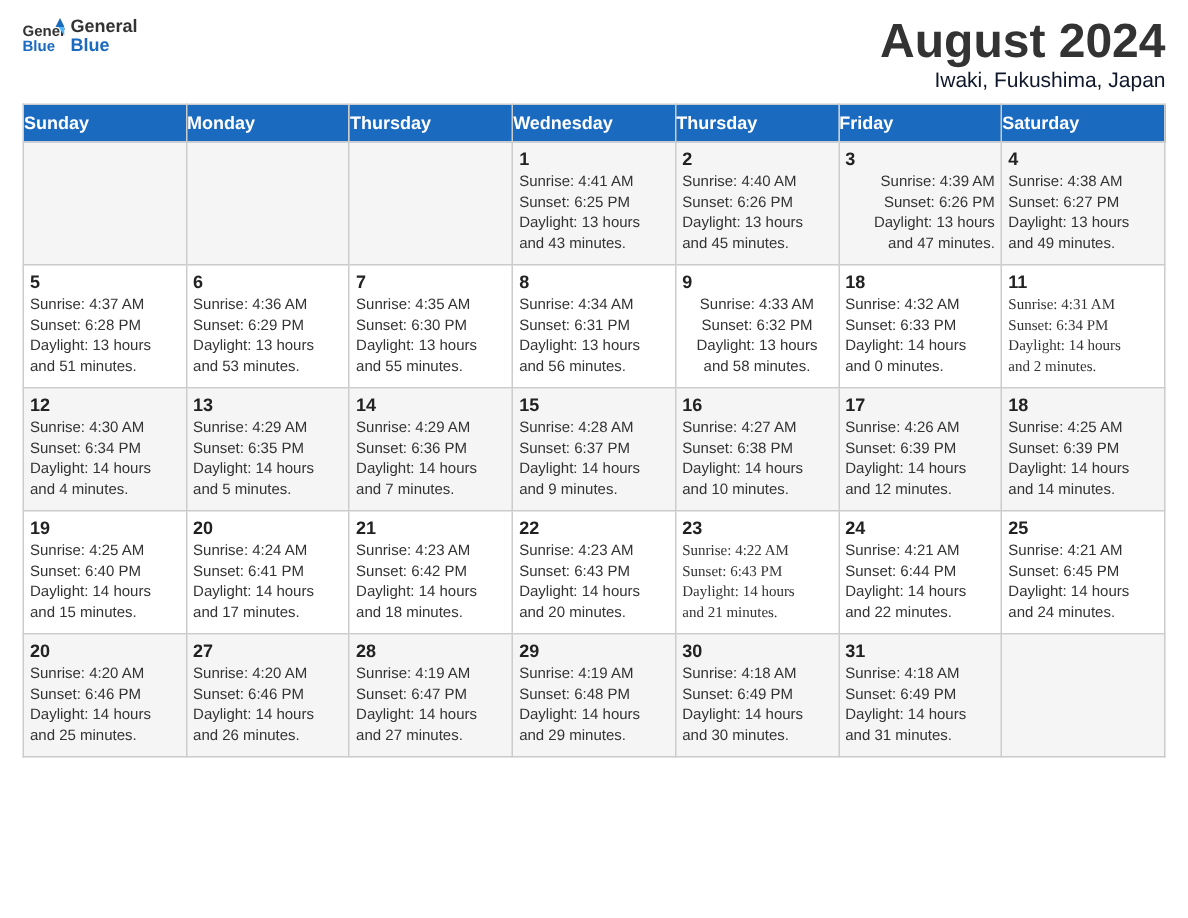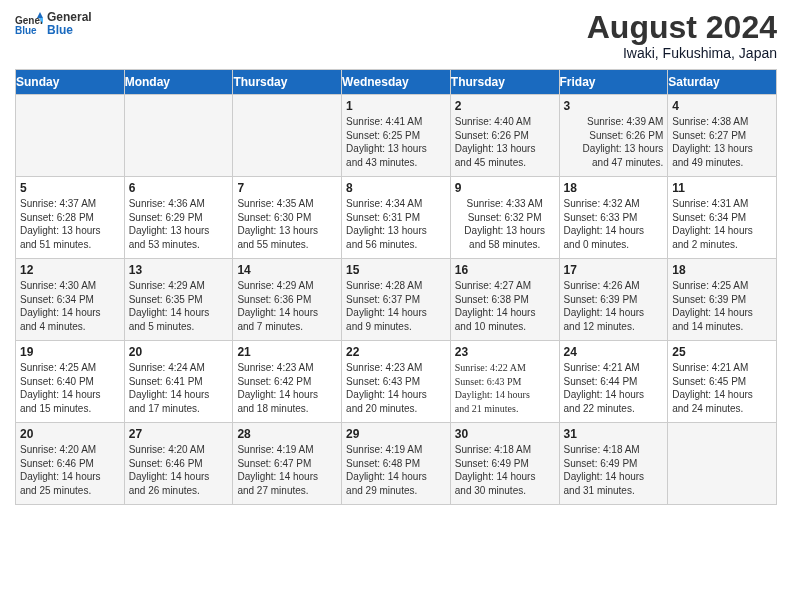--- a/index.html
+++ b/index.html
@@ -202,21 +202,21 @@
           </td>
           <td>
             <span class="day-number">18</span>
             <div class="day-info" style="white-space: pre-line;">Sunrise: 4:32 AM
 Sunset: 6:33 PM
 Daylight: 14 hours
 and 0 minutes.</div>
           </td>
           <td>
             <span class="day-number">11</span>
-            <div class="day-info" style="white-space: pre-line;">Sunrise: 4:31 AM
+            <div class="day-info" style="white-space: pre-line; font-family: Liberation Serif, serif;">Sunrise: 4:31 AM
 Sunset: 6:34 PM
 Daylight: 14 hours
 and 2 minutes.</div>
           </td>
         </tr>
         <tr class="row-week3">
           <td>
             <span class="day-number">12</span>
             <div class="day-info" style="white-space: pre-line;">Sunrise: 4:30 AM
 Sunset: 6:34 PM

